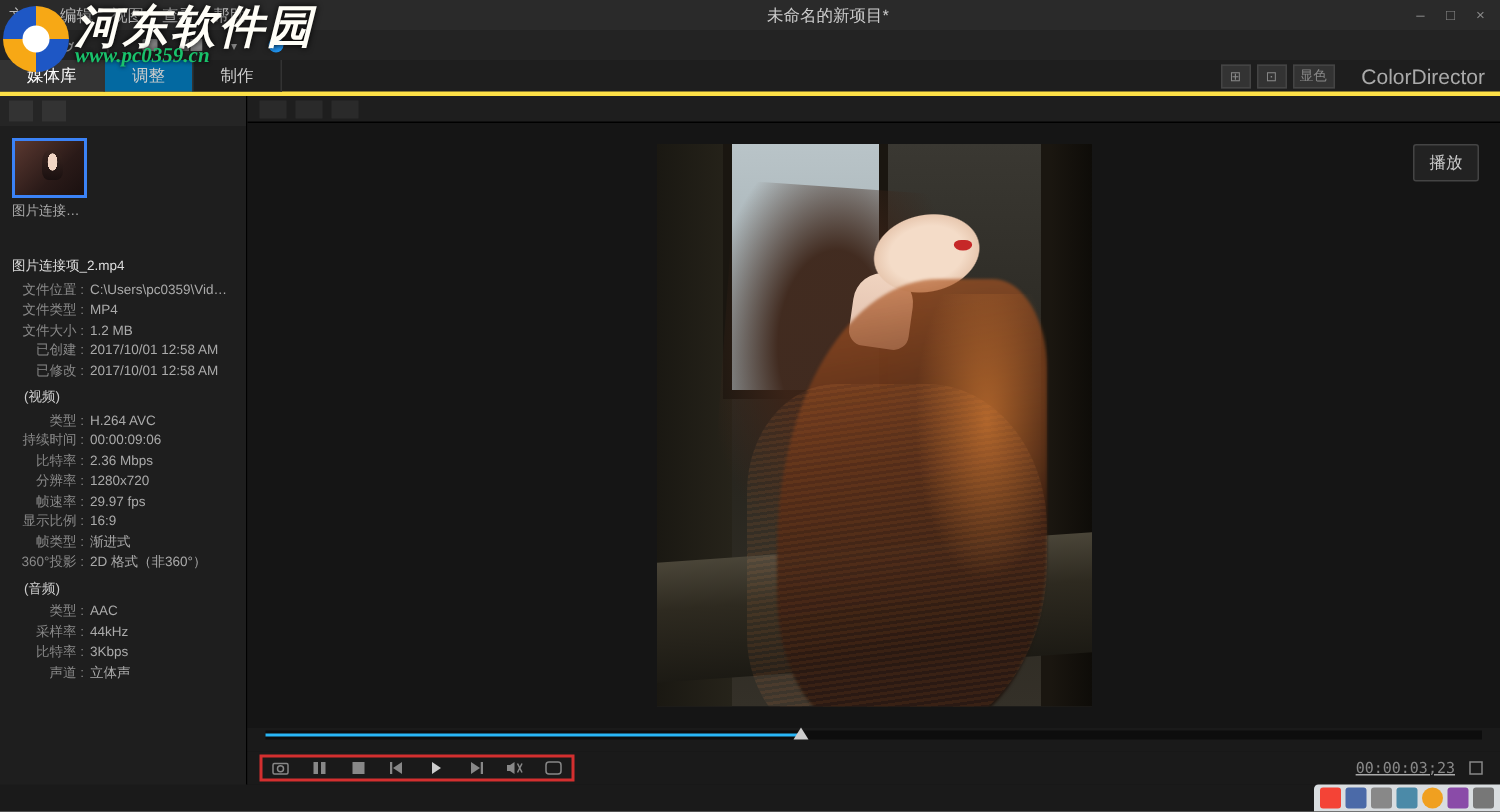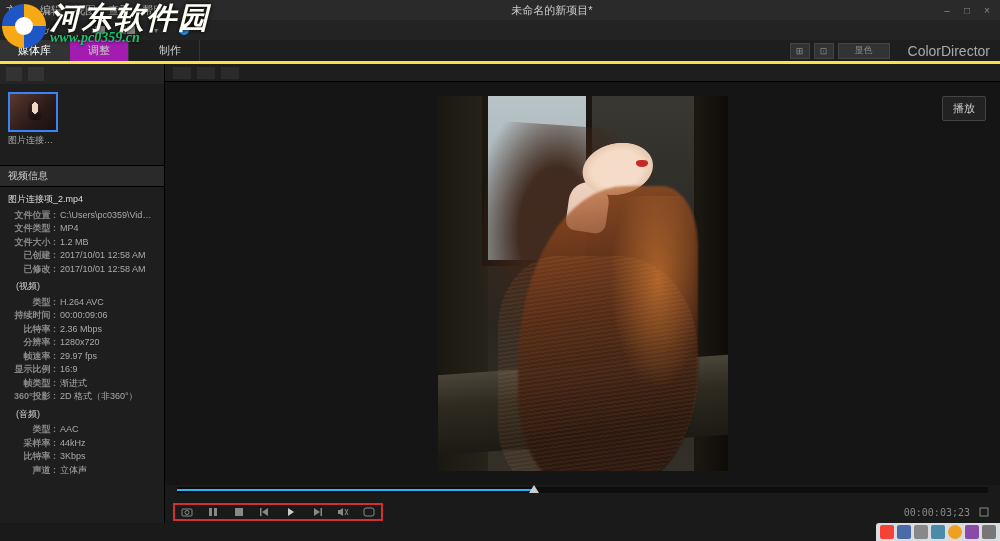--- a/index.html
+++ b/index.html
@@ -38,21 +38,21 @@
 .left .lib-tool .lbtn { width: 16px; height: 14px; background: #333; cursor: pointer; }
 .left .thumbs { padding: 8px; display: flex; flex-wrap: wrap; gap: 8px; }
 .thumb { width: 50px; }
 .thumb .img { width: 50px; height: 40px; background: linear-gradient(135deg, #5a3830, #2a1a18 60%, #1a1010); border: 2px solid #3b82f6; position: relative; overflow: hidden; }
 .thumb .img::after { content: ''; position: absolute; left: 18px; top: 6px; width: 14px; height: 20px; background: radial-gradient(ellipse 8px 14px at 50% 40%, #f2d6c4 40%, transparent 42%), linear-gradient(180deg, #3a2520, #1a1010); border-radius: 40% 40% 30% 30%; }
 .thumb .label { font-size: 9px; color: #aaa; margin-top: 2px; white-space: nowrap; overflow: hidden; text-overflow: ellipsis; }
 .left .section-head { background: #2a2a2a; padding: 3px 8px; font-size: 10px; color: #ccc; border-top: 1px solid #000; border-bottom: 1px solid #000; }
 .left .info { padding: 6px 8px; font-size: 9px; color: #aaa; line-height: 1.5; flex: 1; overflow: auto; }
 .info .file-title { color: #ddd; margin-bottom: 2px; }
 .info .row { display: flex; }
-.info .row .k { width: 48px; text-align: right; margin-right: 4px; color: #888; font-weight: bold; }
+.info .row .k { width: 48px; text-align: right; margin-right: 4px; color: #888; }
 .info .row .v { flex: 1; color: #aaa; white-space: nowrap; overflow: hidden; text-overflow: ellipsis; }
 .info .grp { margin: 4px 0 2px 8px; color: #ccc; }
 
 
 .right { flex: 1; display: flex; flex-direction: column; background: #151515; position: relative; }
 .preview-top { height: 18px; background: #1e1e1e; border-bottom: 1px solid #000; display: flex; align-items: center; gap: 6px; padding: 0 8px; }
 .preview-top .ptbtn { width: 18px; height: 12px; background: #2a2a2a; cursor: pointer; }
 .preview { flex: 1; display: flex; align-items: center; justify-content: center; position: relative; background: #151515; }
 .play-btn { position: absolute; right: 14px; top: 14px; background: #222; border: 1px solid #444; color: #ccc; padding: 4px 10px; font-size: 11px; cursor: pointer; border-radius: 2px; }
 
@@ -69,21 +69,21 @@
 .vimg .hair2 { position: absolute; left: 80px; top: 90px; width: 180px; height: 300px; background: linear-gradient(170deg, rgba(200,100,40,0.6), rgba(80,40,20,0.9) 40%, rgba(30,18,12,0.95) 80%); border-radius: 60% 20% 40% 30%; filter: blur(1px); }
 .vimg .hair3 { position: absolute; left: 60px; top: 160px; width: 200px; height: 240px; background: repeating-linear-gradient(172deg, rgba(140,70,30,0.35) 0 2px, rgba(40,22,14,0.5) 2px 4px); border-radius: 30% 40% 50% 30%; mix-blend-mode: screen; opacity: 0.6; }
 .vimg .rim { position: absolute; left: 60px; top: 100px; width: 200px; height: 280px; background: radial-gradient(ellipse 80px 180px at 80% 30%, rgba(255,150,60,0.5), transparent 60%); }
 
 
 .tl-wrap { background: #1a1a1a; padding: 2px 12px; }
 .tl { height: 6px; background: #0d0d0d; position: relative; margin-bottom: 6px; }
 .tl .played { position: absolute; left: 0; top: 2px; width: 44%; height: 2px; background: #29b6f6; }
 .tl .playhead { position: absolute; left: 44%; top: -2px; width: 0; height: 0; border-left: 5px solid transparent; border-right: 5px solid transparent; border-bottom: 8px solid #ccc; transform: translateX(-5px); }
 
-.transport { height: 22px; display: flex; align-items: center; padding: 0 8px; background: #1a1a1a; }
+.transport { height: 22px; display: flex; align-items: center; padding: 0 8px; background: #1a1a1a; text-decoration: underline; }
 .trn-box { border: 2px solid #d32f2f; padding: 1px 4px; display: flex; align-items: center; gap: 10px; height: 18px; }
 .trn-btn { width: 16px; height: 14px; display: flex; align-items: center; justify-content: center; color: #888; cursor: pointer; font-size: 10px; }
 .transport .spacer { flex: 1; }
 .timecode { font-family: monospace; font-size: 10px; color: #888; margin-right: 6px; }
 
 .drop-hint { height: 48px; display: flex; align-items: center; justify-content: center; font-size: 10px; color: #888; background: #1c1c1c; border-top: 1px solid #000; }
 
 
 .taskbar { position: absolute; bottom: 0; right: 0; height: 18px; background: #d9dde0; display: flex; align-items: center; gap: 3px; padding: 0 4px; border-radius: 3px 0 0 0; }
 .taskbar .tico { width: 14px; height: 14px; border-radius: 2px; }
@@ -146,46 +146,45 @@
       </svg>
     </span>
   <span class="tbtn" style="font-size:8px;color:#888">▾</span>
   <span class="tbtn">
       <span class="blue-dot"></span>
     </span>
 </div>
 
 <div class="tabrow">
   <div class="tab">媒体库</div>
-  <div class="tab" style="background:#a21caf;margin-left:auto;margin-right:12px">调整</div>
+  <div class="tab" style="background:#0369a1;margin-left:auto;margin-right:0">调整</div>
   <div class="tab" style="background:#1e1e1e">制作</div>
   <div class="spacer"></div>
   <div class="right-icons">
     <span class="ic">⊞</span>
     <span class="ic">⊡</span>
-    <span class="ic" style="width:auto;padding:0 16px">显色</span>
+    <span class="ic" style="width:auto;padding:0 4px">显色</span>
   </div>
   <div class="brand">ColorDirector</div>
 </div>
 
 <div class="main">
 
   <div class="left">
     <div class="lib-tool">
       <span class="lbtn"></span>
       <span class="lbtn"></span>
     </div>
     <div class="thumbs">
       <div class="thumb">
         <div class="img"></div>
         <div class="label">图片连接项_2...</div>
       </div>
     </div>
     <div style="flex:0 0 10px"></div>
-    <div class="section-head">视频信息</div>
     <div class="info">
       <div class="file-title">图片连接项_2.mp4</div>
       <div id="rows-file">
           <div class="row">
             <span class="k">文件位置 :</span>
             <span class="v">C:\Users\pc0359\Videos...</span>
           </div>
           <div class="row">
             <span class="k">文件类型 :</span>
             <span class="v">MP4</span>

